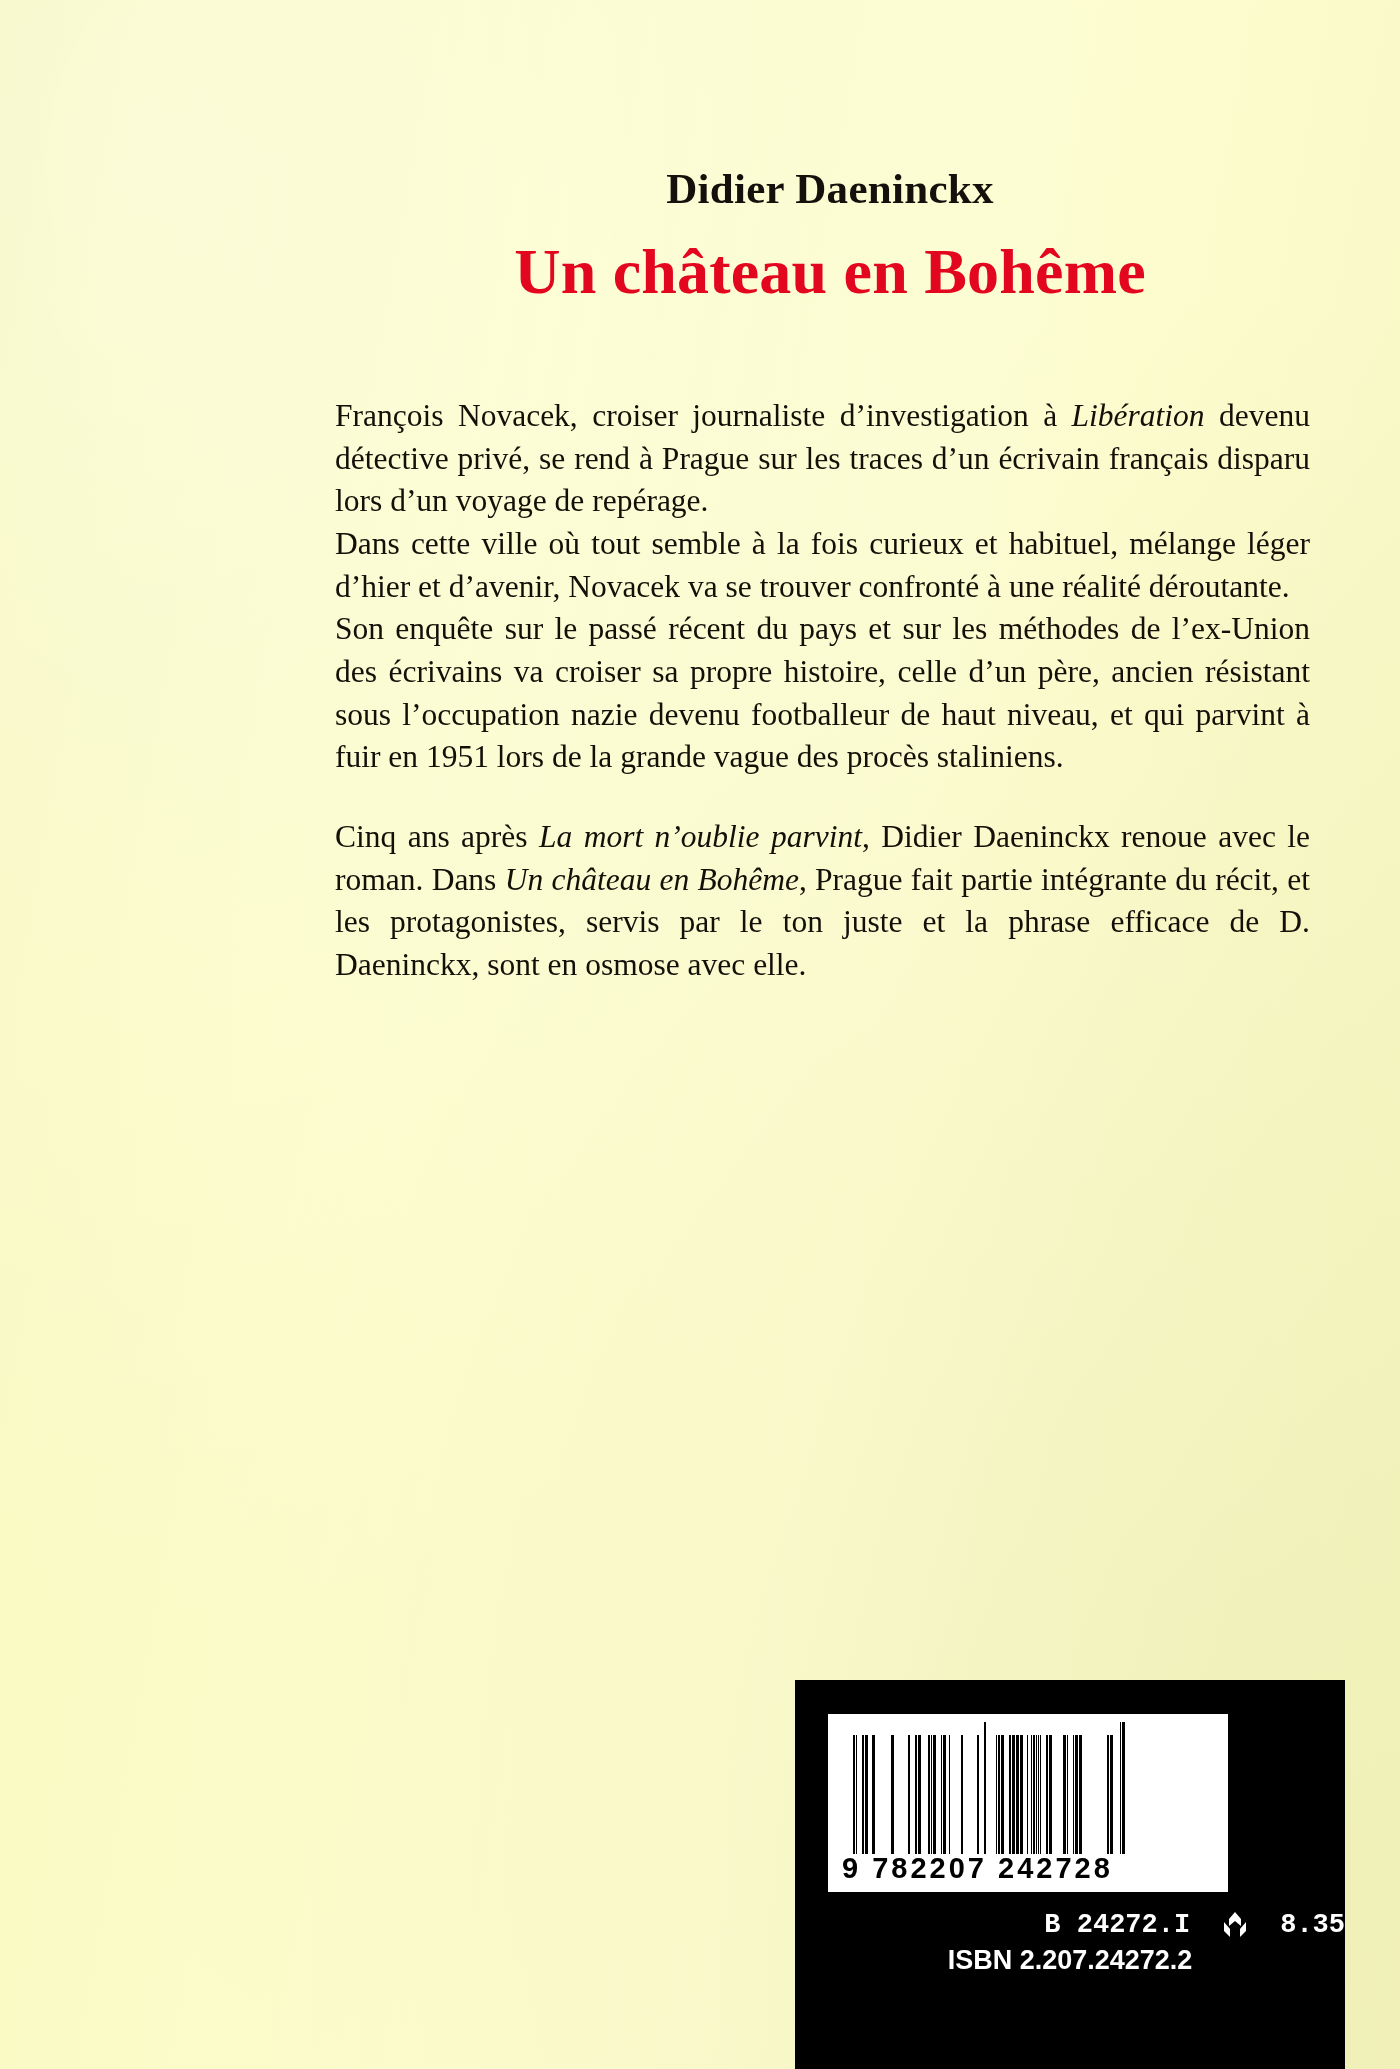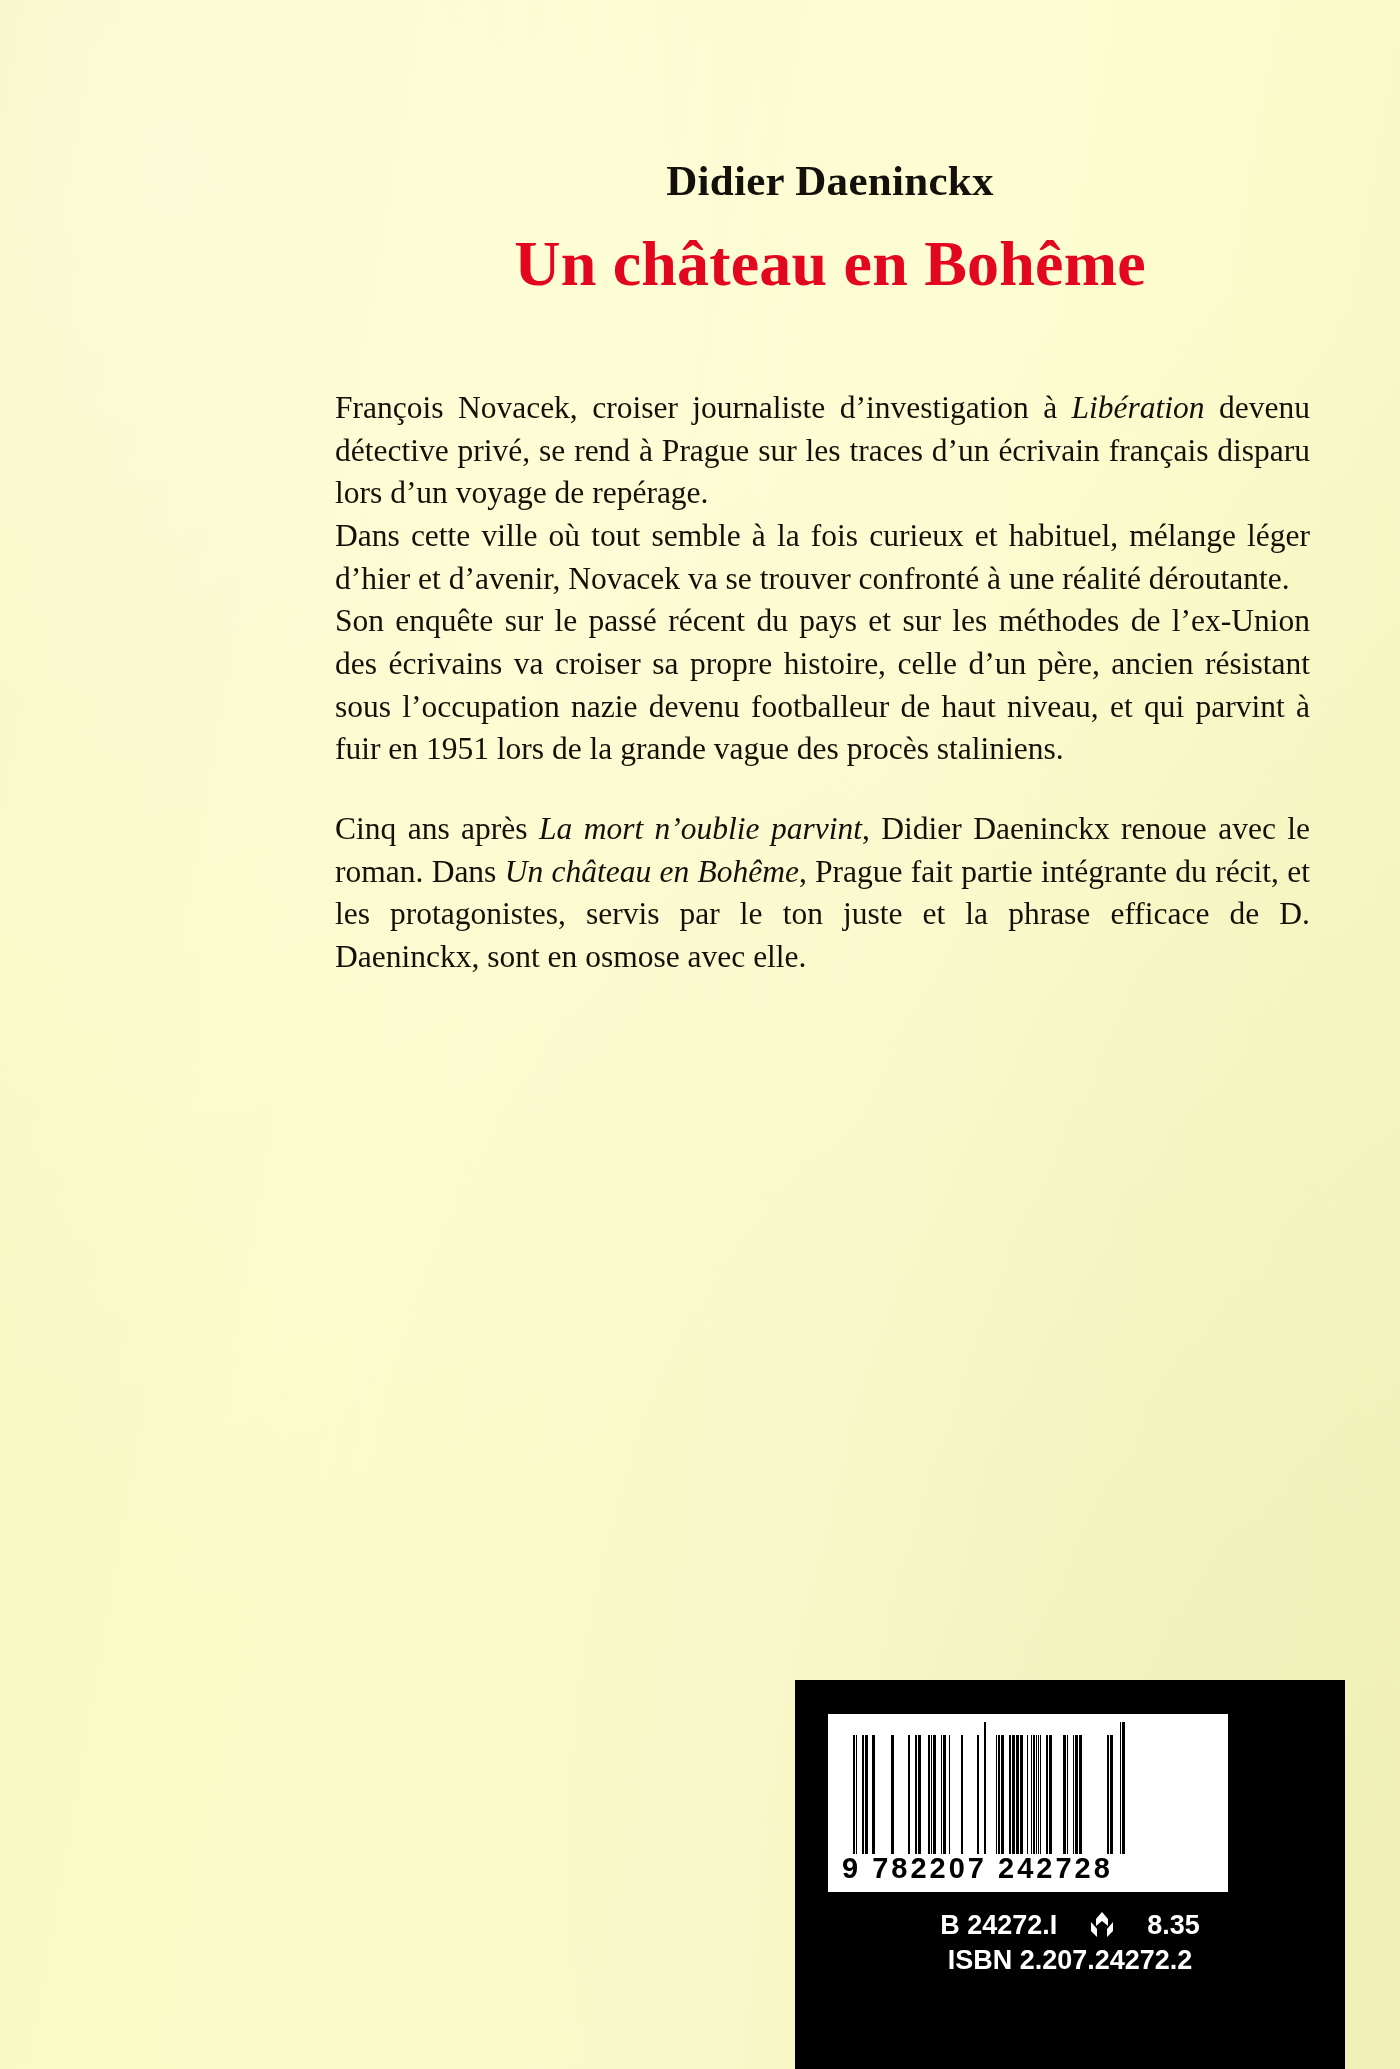--- a/index.html
+++ b/index.html
@@ -25,21 +25,21 @@
     position: absolute;
     inset: 0;
     background:
       radial-gradient(ellipse at 12% 8%, rgba(255,255,255,0.35) 0%, rgba(255,255,255,0) 55%),
       radial-gradient(ellipse at 88% 92%, rgba(215,215,150,0.25) 0%, rgba(255,255,255,0) 60%);
     pointer-events: none;
   }
   .content {
     position: absolute;
     left: 335px;
-    top: 8px;
+    top: 16px;
     width: 990px;
   }
   .author {
     text-align: center;
     font-size: 43px;
     font-weight: bold;
     letter-spacing: 0.3px;
     color: #14100c;
     margin-top: 148px;
     font-family: "Liberation Serif", serif;
@@ -125,22 +125,23 @@
     text-align: center;
     color: #fff;
     font-family: "Liberation Sans", sans-serif;
     font-weight: bold;
     font-size: 27px;
     line-height: 1.28;
   }
   .isbn-lines .row1 {
     display: flex;
     align-items: center;
-    justify-content: center;
+    justify-content: flex-end;
     gap: 28px;
+    font-family: Liberation Mono, monospace;
   }
   .pub-logo {
     display: inline-block;
     width: 34px;
     height: 30px;
     position: relative;
   }
   .pub-logo svg { display:block; }
 </style>
 </head>

